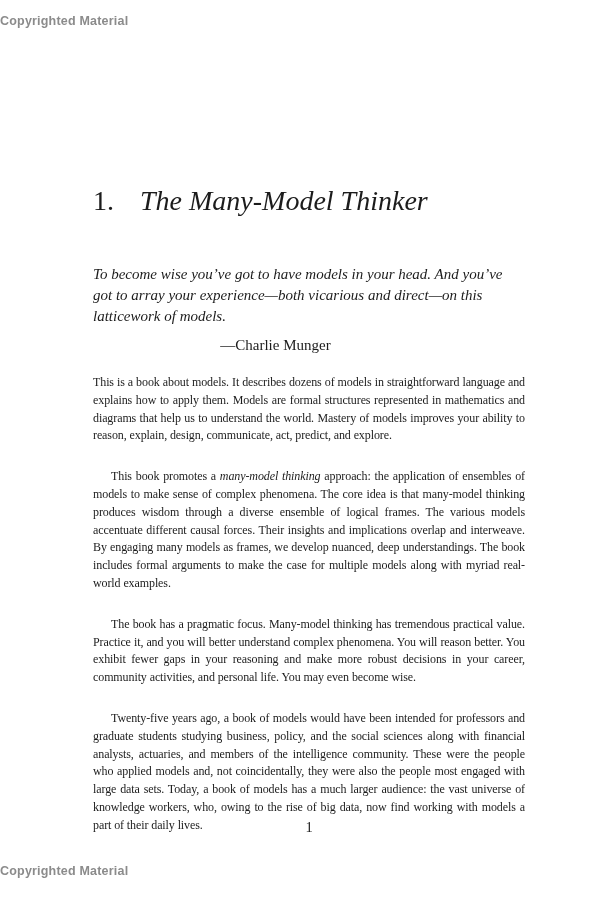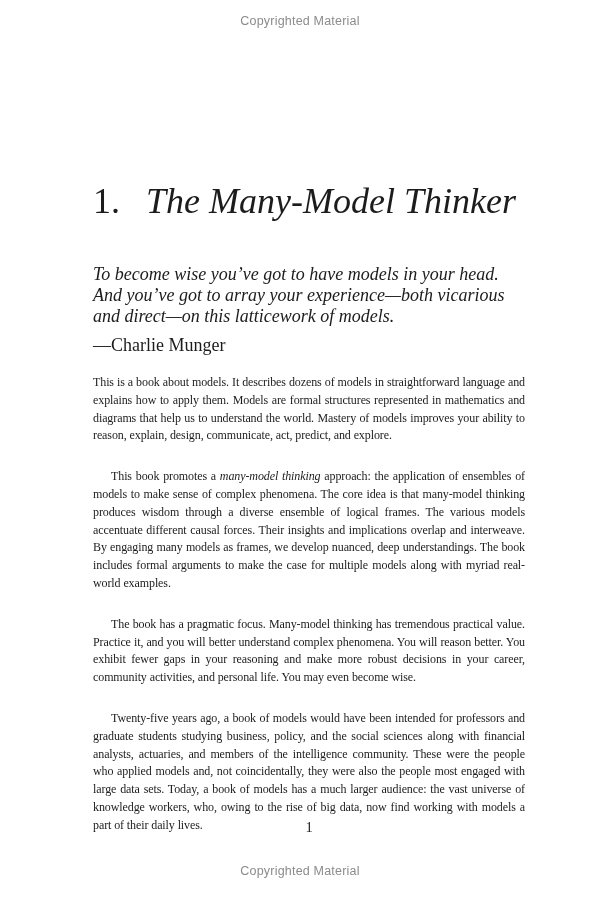--- a/index.html
+++ b/index.html
@@ -13,63 +13,62 @@
     height: 900px;
     background: #ffffff;
     font-family: "Liberation Serif", serif;
     color: #1c1c1c;
     overflow: hidden;
   }
   .watermark {
     position: absolute;
     left: 0;
     width: 100%;
-    text-align: center;
     font-family: "Liberation Sans", sans-serif;
-    font-weight: normal;
+    font-weight: bold;
     font-size: 12.5px;
     letter-spacing: 0.2px;
     color: #8b8b8b;
   }
   .watermark.top { top: 14px; }
   .watermark.bottom { top: 864px; }
   .content {
     position: absolute;
     left: 93px;
     top: 0;
     width: 432px;
   }
   .chapter-heading {
     margin: 184px 0 12px 0;
-    font-size: 36px;
+    font-size: 28px;
     line-height: 34px;
     font-weight: normal;
     white-space: nowrap;
   }
   .chapter-number {
     font-style: normal;
     margin-right: 26px;
   }
   .chapter-title {
     font-style: italic;
   }
   .epigraph {
     margin-top: 46px;
-    font-size: 18px;
+    font-size: 15px;
     line-height: 21px;
   }
   .epigraph-text {
     margin: 0;
     font-style: italic;
     text-align: left;
   }
   .epigraph-attribution {
     margin: 8px 0 0 0;
     font-style: normal;
-    text-align: left;
+    text-align: center;
     padding-right: 67px;
   }
   .body-text {
     margin-top: 18px;
     font-size: 12px;
     line-height: 17.8px;
     text-align: justify;
     letter-spacing: -0.1px;
   }
   .body-text p {

